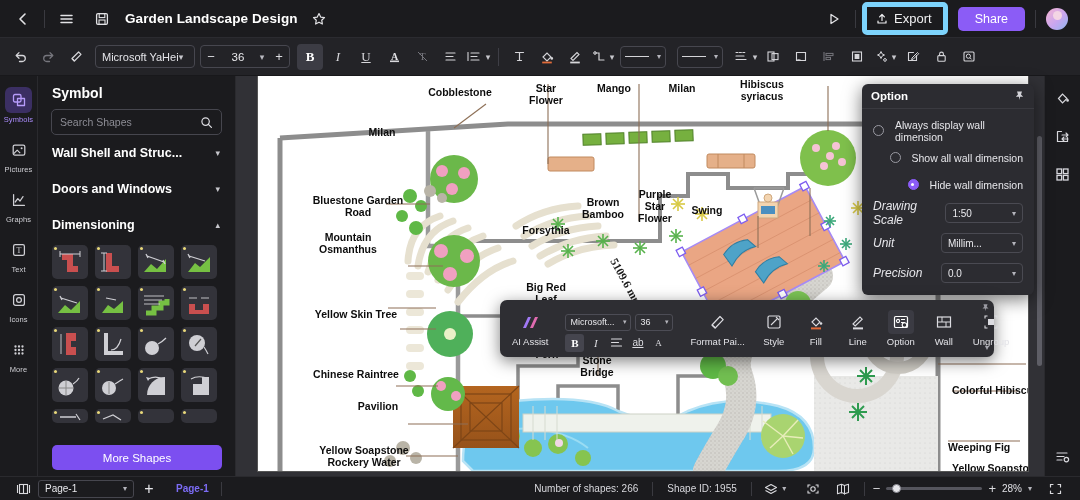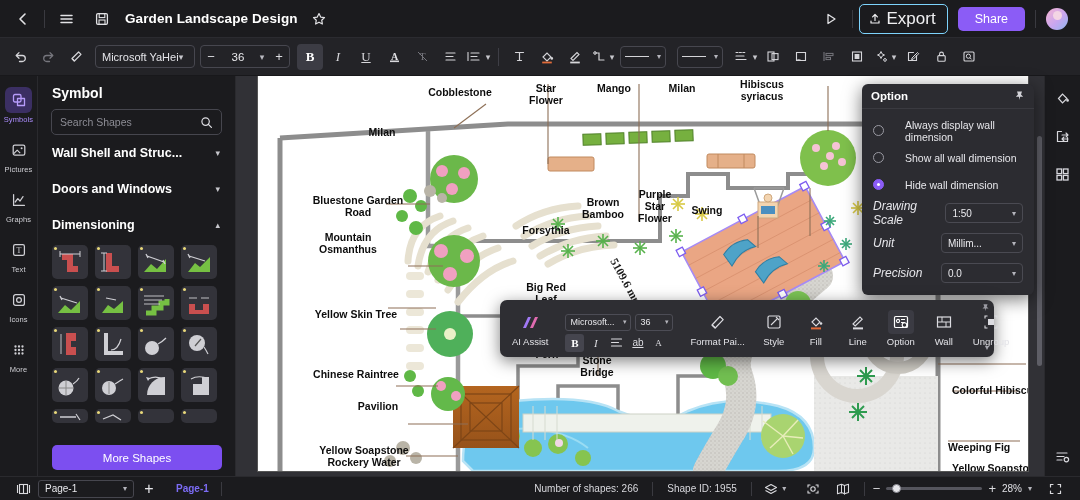--- a/index.html
+++ b/index.html
@@ -21,22 +21,22 @@
   }
   .tb-icon {
     width: 30px; height: 26px; display: flex; align-items: center;
     justify-content: center; color: #e3e3e6; cursor: pointer;
   }
   .tb-sep { width: 1px; height: 18px; background: #3a3a40; margin: 0 6px; }
   .doc-title { font-size: 13.5px; font-weight: bold; color: #ffffff; letter-spacing: .1px; }
   .spacer { flex: 1; }
   .btn-export {
     display: flex; align-items: center; gap: 6px;
-    border: 1px solid #7dd3fc; border-radius: 5px;
-    padding: 4px 11px 4px 9px; font-size: 17px; color: #f0f0f2;
+    border: 5px solid #7dd3fc; border-radius: 5px;
+    padding: 4px 11px 4px 9px; font-size: 13px; color: #f0f0f2;
     cursor: pointer; background: transparent;
   }
   .btn-share {
     background: #8b5cf6; border-radius: 5px; padding: 5px 17px;
     font-size: 12.5px; color: #fff; cursor: pointer; font-weight: 500;
   }
   .avatar {
     width: 22px; height: 22px; border-radius: 50%;
     background: linear-gradient(135deg,#f7b5d0 0%,#c9a6f0 55%,#8fb7f0 100%);
     position: relative; overflow: hidden; cursor: pointer;
@@ -169,21 +169,21 @@
     position: absolute; left: 862px; top: 84px; width: 172px; height: 211px;
     background: #2c2c31; border-radius: 6px; box-shadow: 0 4px 18px rgba(0,0,0,.55);
     overflow: hidden; z-index: 40;
   }
   .opt-head {
     height: 25px; display: flex; align-items: center; justify-content: space-between;
     padding: 0 9px; border-bottom: 1px solid #3a3a40;
   }
   .opt-head .t { font-size: 11.5px; font-weight: bold; color: #fff; }
   .opt-body { padding: 8px 11px 0 11px; }
-  .radio-row { display: flex; align-items: center; gap: 21px; height: 27px; cursor: pointer; }
+  .radio-row { display: flex; align-items: center; gap: 11px; height: 27px; cursor: pointer; justify-content: flex-end; }
   .radio {
     width: 11px; height: 11px; border-radius: 50%; border: 1.4px solid #9a9aa2;
     flex: 0 0 auto; position: relative;
   }
   .radio.on { border-color: #8b5cf6; background: #8b5cf6; }
   .radio.on::after {
     content: ''; position: absolute; left: 2.6px; top: 2.6px;
     width: 3.2px; height: 3.2px; border-radius: 50%; background: #fff;
   }
   .radio-row .rtxt { font-size: 10.5px; color: #e6e6ea; }

